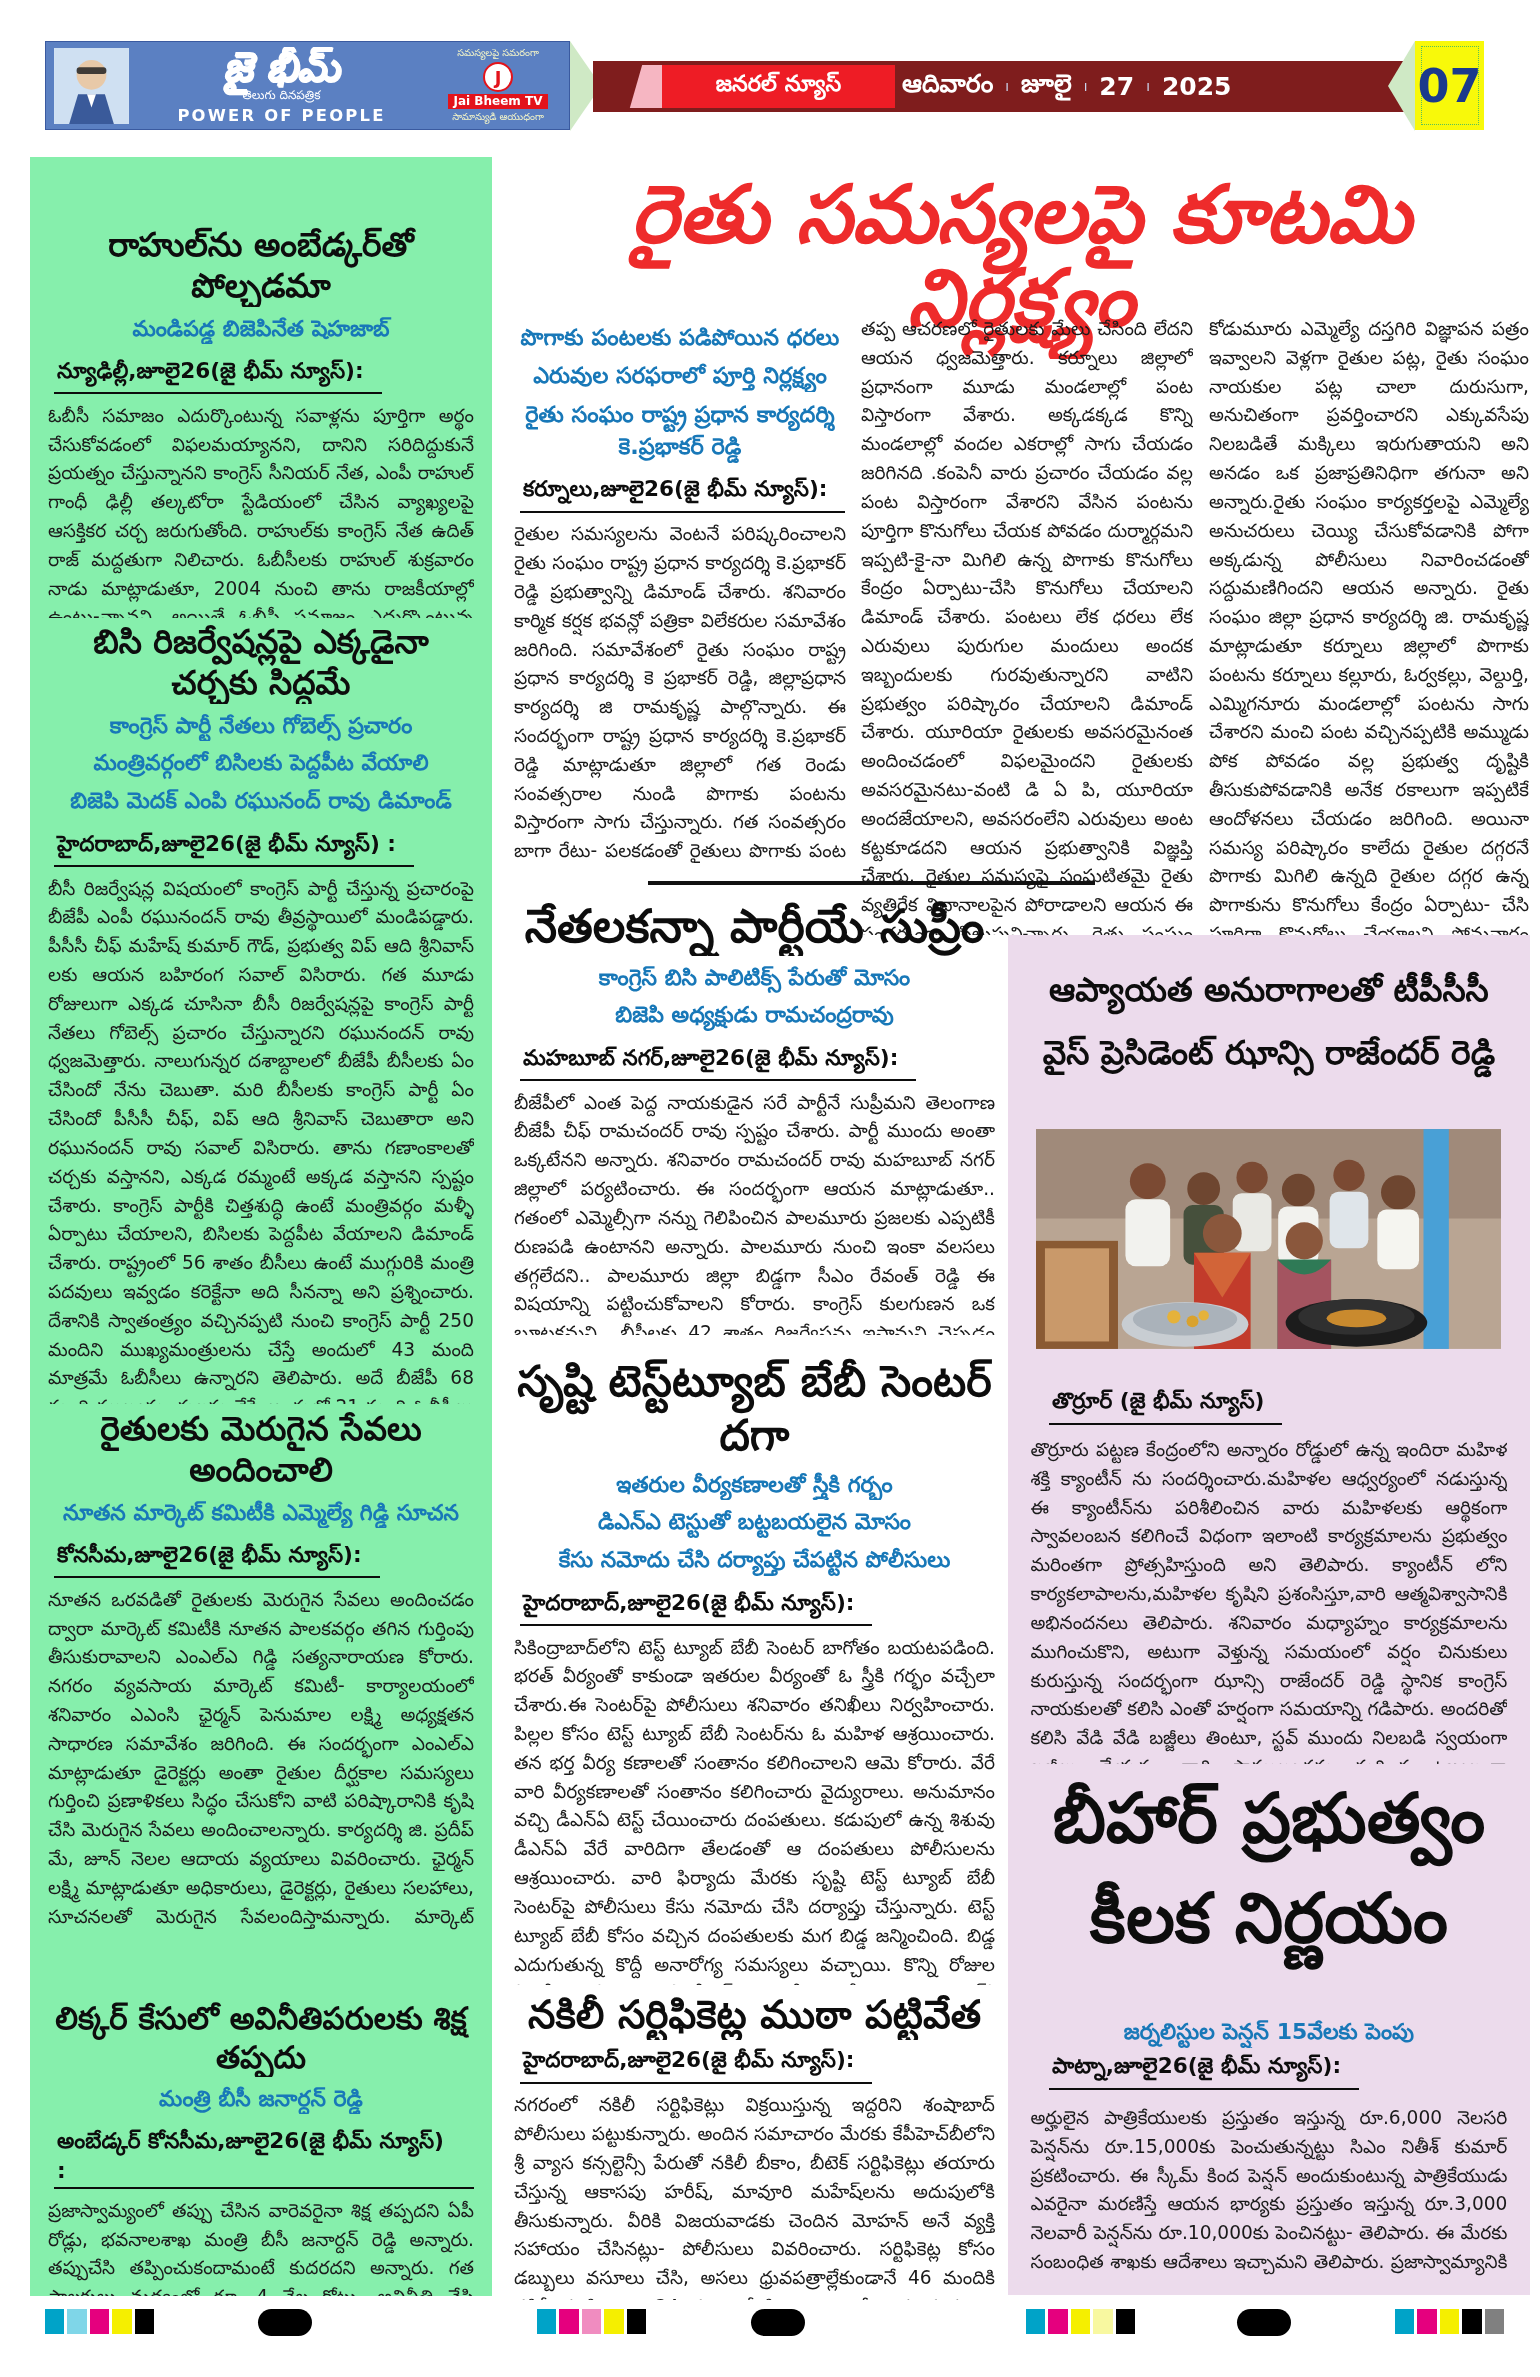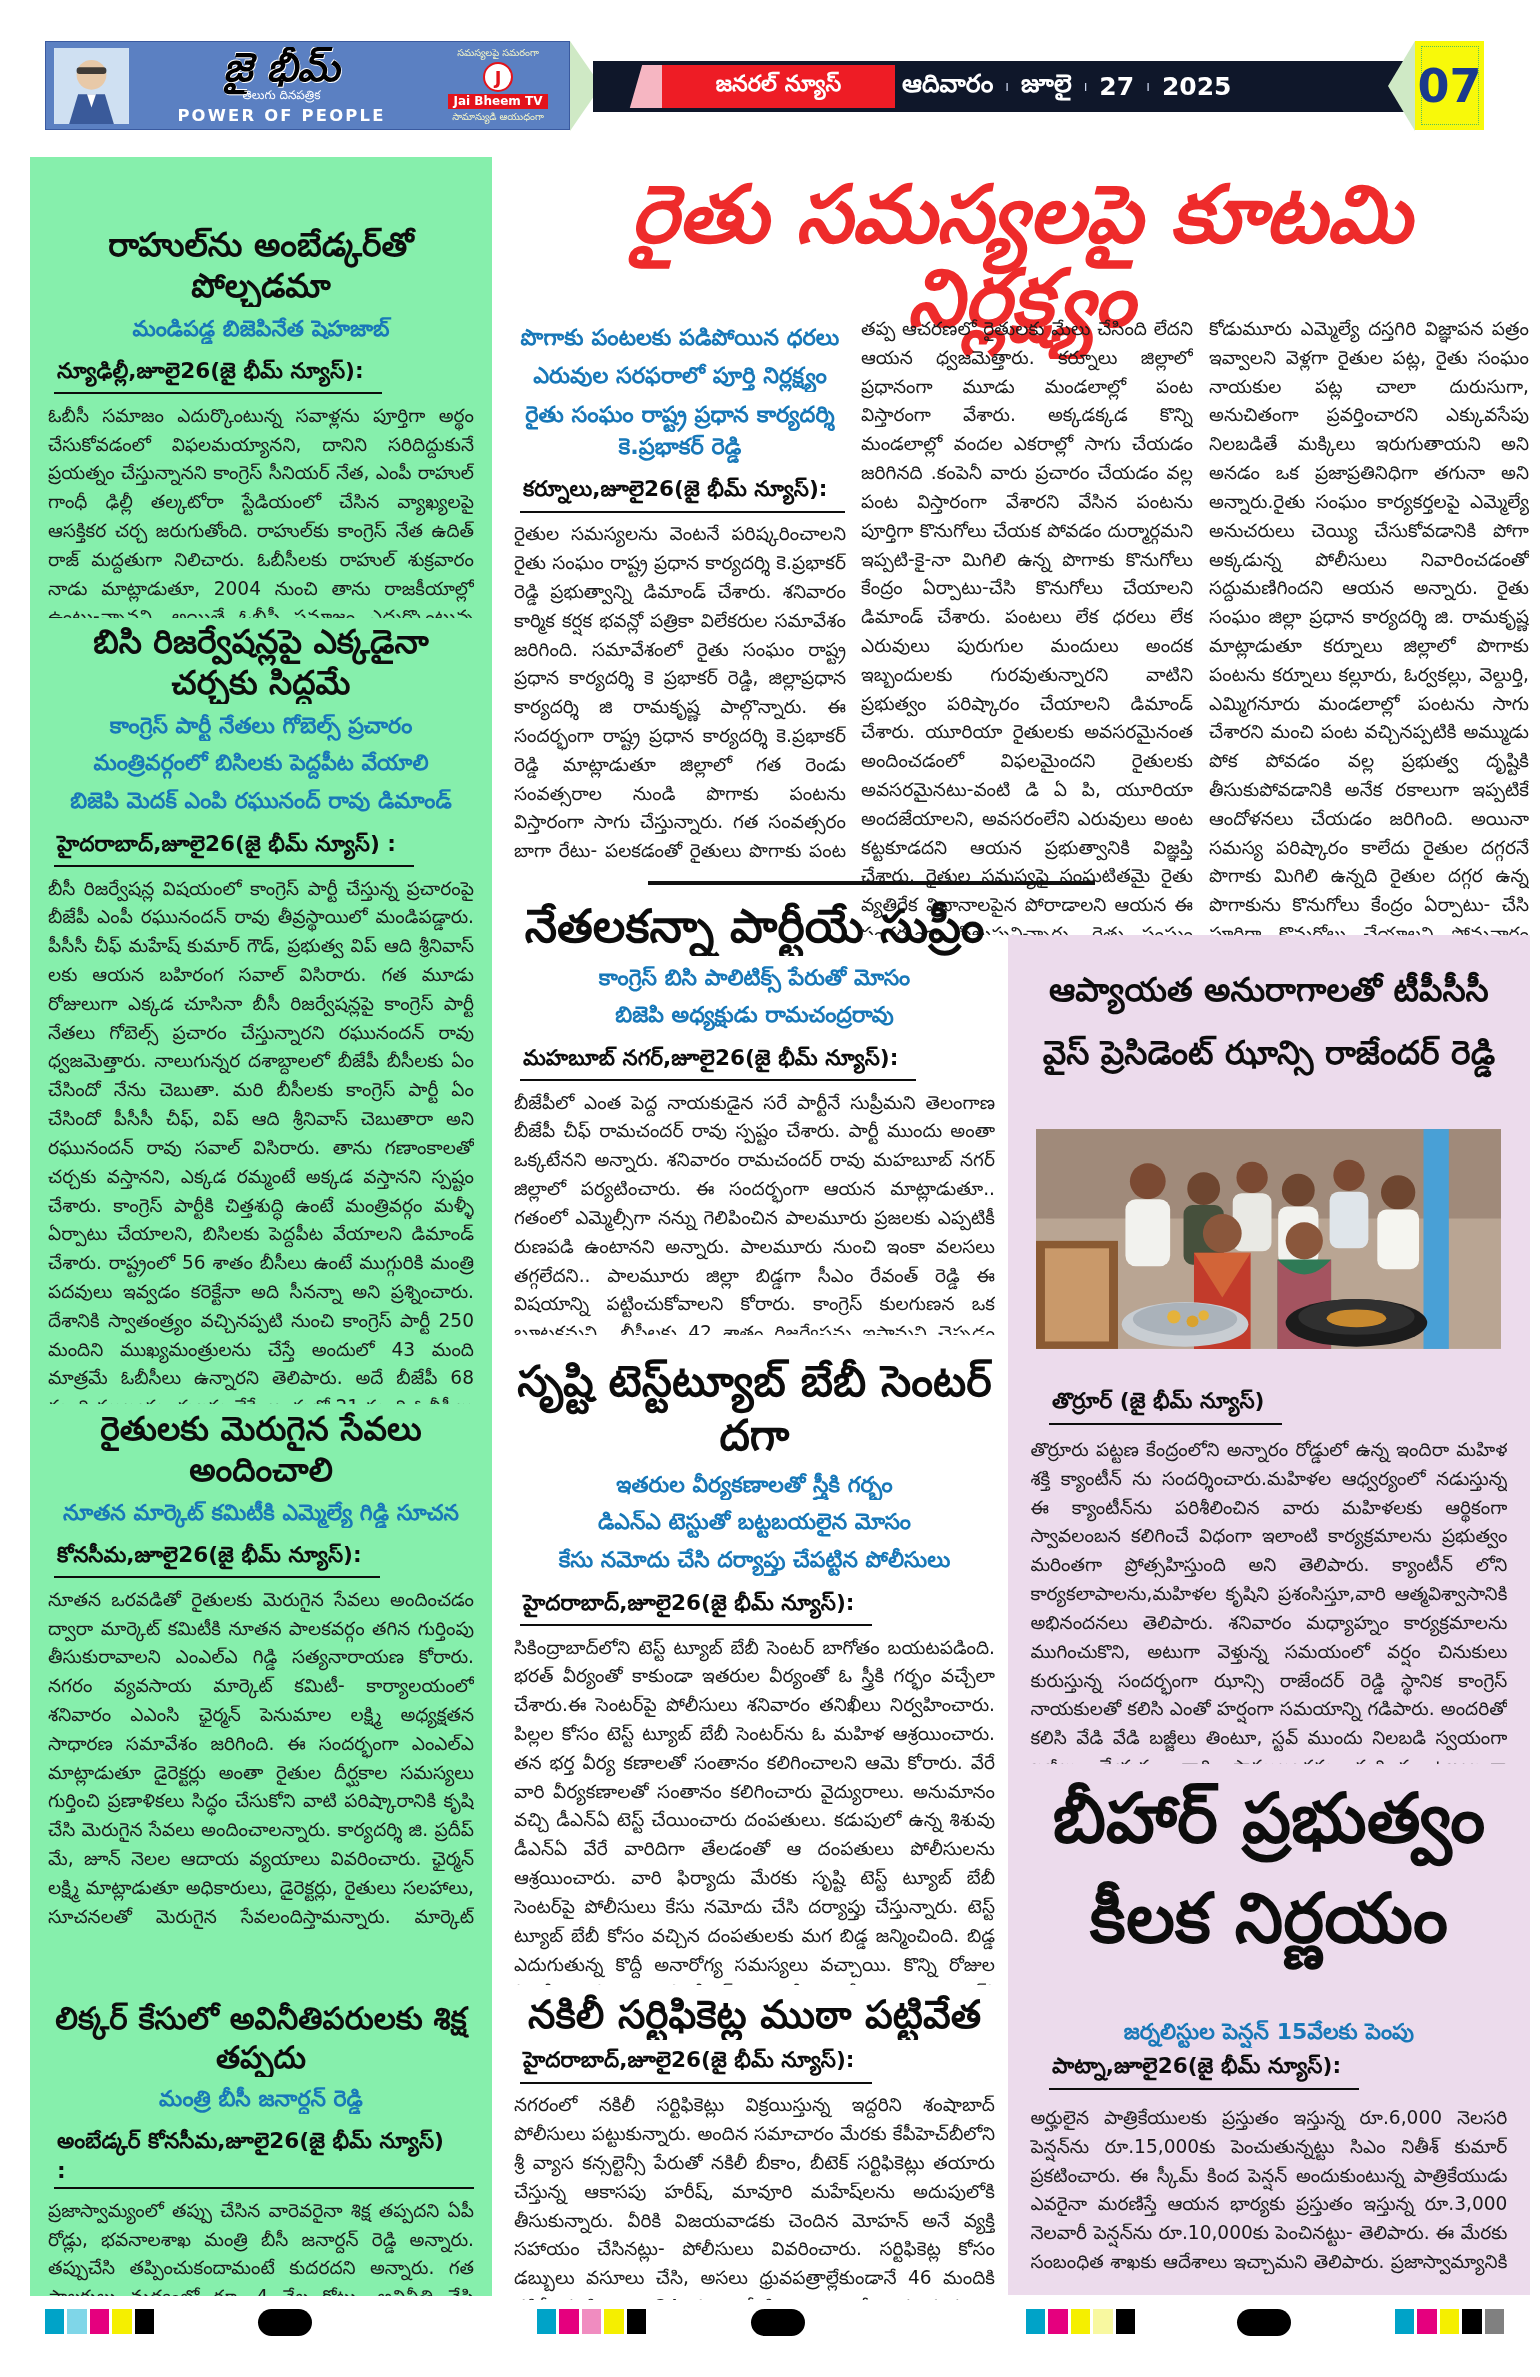--- a/index.html
+++ b/index.html
@@ -5,33 +5,33 @@
   * { margin:0; padding:0; box-sizing:border-box; }
   html,body { background:#ffffff; }
   body { font-family:"DejaVu Sans", sans-serif; }
   .page { position:relative; width:1541px; height:2377px; background:#ffffff; overflow:hidden; }
 
   
   .masthead-box { position:absolute; left:45px; top:41px; width:525px; height:89px;
     background:#5b80c2; border:1.5px solid #3a5aa0; display:flex; align-items:center; padding:4.5px 7.5px; gap:7.5px; }
   .portrait { width:75px; height:76px; background:#dce8f4; flex:0 0 auto; }
   .mast-center { flex:1; display:flex; flex-direction:column; align-items:center; justify-content:space-between; height:100%; overflow:hidden; }
-  .mast-title { color:#000000; font-size:40px; font-weight:bold; font-style:italic; line-height:1.0;
+  .mast-title { color:#ffffff; font-size:40px; font-weight:bold; font-style:italic; line-height:1.0;
     text-shadow:0.7px 0.7px 0 #fff, -0.7px -0.7px 0 #fff; white-space:nowrap; }
   .mast-sub { color:#ffffff; font-size:12px; }
   .mast-power { color:#ffffff; font-size:16.4px; font-weight:bold; letter-spacing:2.2px; white-space:nowrap; }
   .mast-right { width:127px; height:100%; display:flex; flex-direction:column; align-items:center; justify-content:space-between; overflow:hidden; }
   .mast-tagline { color:#f6f6c8; font-size:9.7px; white-space:nowrap; overflow:hidden; }
   .tv-wrap { display:flex; flex-direction:column; align-items:center; }
   .tv-circle { width:30px; height:30px; border-radius:50%; background:#ffffff; border:2.2px solid #e3131b;
     color:#e3131b; font-weight:bold; font-size:18px; display:flex; align-items:center; justify-content:center; }
   .tv-name { background:#e3131b; color:#ffffff; font-weight:bold; font-size:12px; padding:0.7px 6px; margin-top:1.5px; white-space:nowrap; }
   .green-arrow { position:absolute; left:570px; top:41px; width:0; height:0;
     border-top:45px solid transparent; border-bottom:45px solid transparent; border-left:31px solid #cfe9c5; }
-  .navy-bar { position:absolute; left:593px; top:61px; width:888px; height:51px; background:#0f172a;text-align:center; }
+  .navy-bar { position:absolute; left:593px; top:61px; width:888px; height:51px; background:#7f1d1d;text-align:center; }
   .badge-slant { position:absolute; left:43px; top:3.7px; width:43px; height:43px; background:#f6b6c2; transform:skewX(-16deg); }
   .section-badge { position:absolute; left:69px; top:3.7px; width:233px; height:43px; background:#ee1c25;
     color:#ffffff; font-size:22.4px; font-weight:bold; display:flex; align-items:center; justify-content:center; overflow:hidden; }
   .date-row { position:absolute; left:309px; top:9px; height:33px; display:flex; align-items:center; gap:12px;
     color:#ffffff; font-size:25px; font-weight:bold; white-space:nowrap; }
   .date-sep { font-size:13.4px; font-weight:normal; color:#cdd6ee; }
   .green-wedge { position:absolute; left:1388px; top:41px; width:0; height:0;
     border-top:45px solid transparent; border-bottom:45px solid transparent; border-right:27px solid #cfe9c5; }
   .page-box { position:absolute; left:1415px; top:41px; width:69px; height:89px; background:#f8f90a;
     display:flex; align-items:center; justify-content:center; }

